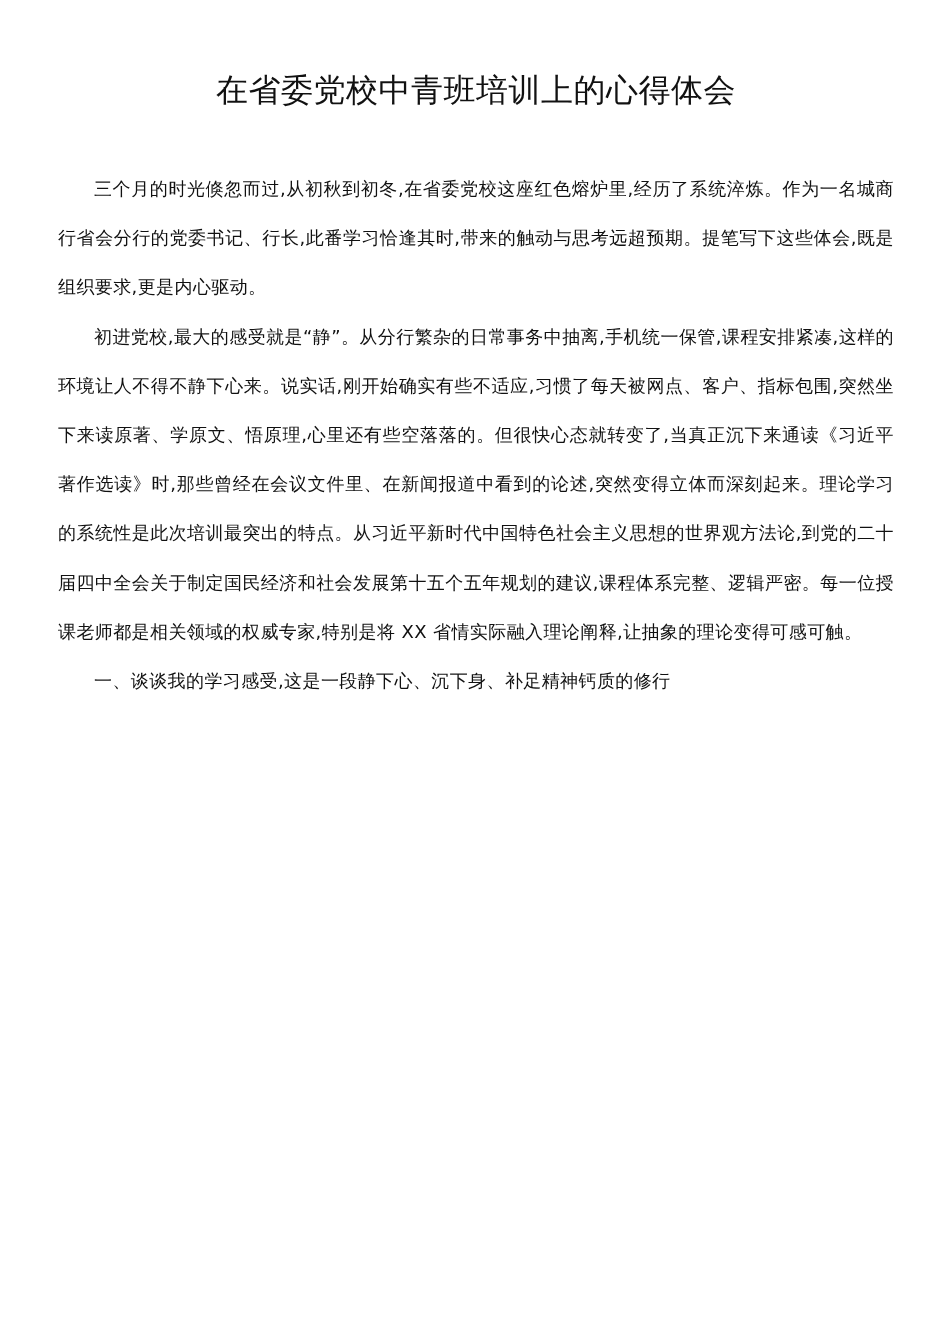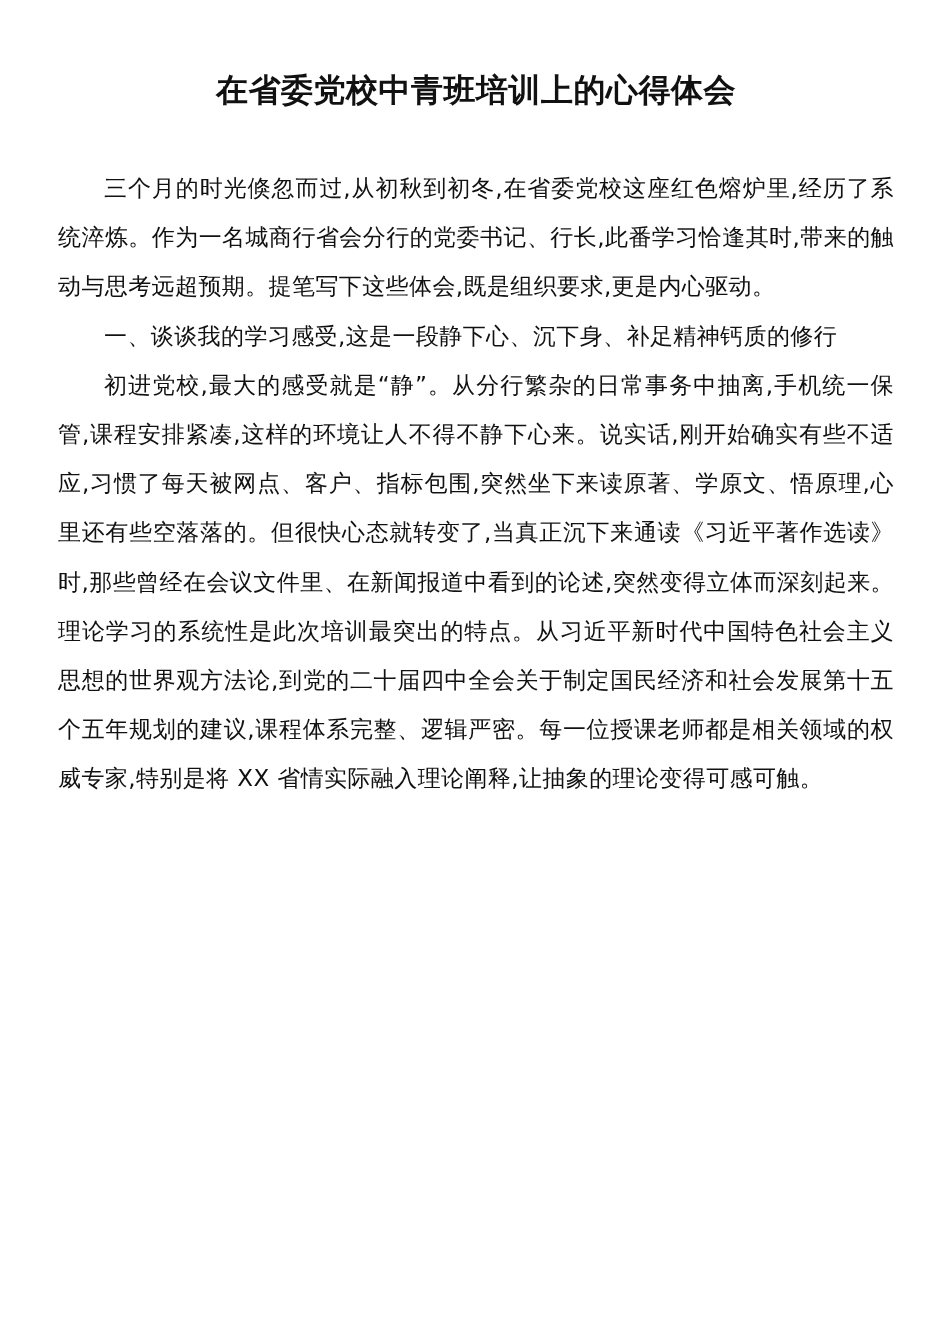--- a/index.html
+++ b/index.html
@@ -25,43 +25,43 @@
       position: absolute;
       left: 0;
       top: 68px;
       width: 836px;
       text-align: center;
       font-size: 32px;
       line-height: 44px;
       letter-spacing: 0.5px;
       color: #111111;
       margin: 0;
-      font-weight: bold;
+      font-weight: normal;
     }
     .body-text {
       position: absolute;
       left: 0;
       top: 164px;
       width: 836px;
     }
     .para {
       margin: 0;
-      font-size: 23px;
+      font-size: 18px;
       line-height: 49.2px;
       text-indent: 2em;
       text-align: justify;
       text-justify: inter-character;
       letter-spacing: 0.4px;
       word-break: break-all;
     }
   </style>
 </head>
 <body>
 
 <div class="page">
   <h1 class="title">在省委党校中青班培训上的心得体会</h1>
 
   <div class="body-text">
     <p class="para">三个月的时光倏忽而过,从初秋到初冬,在省委党校这座红色熔炉里,经历了系统淬炼。作为一名城商行省会分行的党委书记、行长,此番学习恰逢其时,带来的触动与思考远超预期。提笔写下这些体会,既是组织要求,更是内心驱动。</p>
+    <p class="para">初进党校,最大的感受就是“静”。从分行繁杂的日常事务中抽离,手机统一保管,课程安排紧凑,这样的环境让人不得不静下心来。说实话,刚开始确实有些不适应,习惯了每天被网点、客户、指标包围,突然坐下来读原著、学原文、悟原理,心里还有些空落落的。但很快心态就转变了,当真正沉下来通读《习近平著作选读》时,那些曾经在会议文件里、在新闻报道中看到的论述,突然变得立体而深刻起来。理论学习的系统性是此次培训最突出的特点。从习近平新时代中国特色社会主义思想的世界观方法论,到党的二十届四中全会关于制定国民经济和社会发展第十五个五年规划的建议,课程体系完整、逻辑严密。每一位授课老师都是相关领域的权威专家,特别是将 XX 省情实际融入理论阐释,让抽象的理论变得可感可触。</p>
     <p class="para">一、谈谈我的学习感受,这是一段静下心、沉下身、补足精神钙质的修行</p>
-    <p class="para">初进党校,最大的感受就是“静”。从分行繁杂的日常事务中抽离,手机统一保管,课程安排紧凑,这样的环境让人不得不静下心来。说实话,刚开始确实有些不适应,习惯了每天被网点、客户、指标包围,突然坐下来读原著、学原文、悟原理,心里还有些空落落的。但很快心态就转变了,当真正沉下来通读《习近平著作选读》时,那些曾经在会议文件里、在新闻报道中看到的论述,突然变得立体而深刻起来。理论学习的系统性是此次培训最突出的特点。从习近平新时代中国特色社会主义思想的世界观方法论,到党的二十届四中全会关于制定国民经济和社会发展第十五个五年规划的建议,课程体系完整、逻辑严密。每一位授课老师都是相关领域的权威专家,特别是将 XX 省情实际融入理论阐释,让抽象的理论变得可感可触。</p>
   </div>
 </div>
 
 </body></html>

